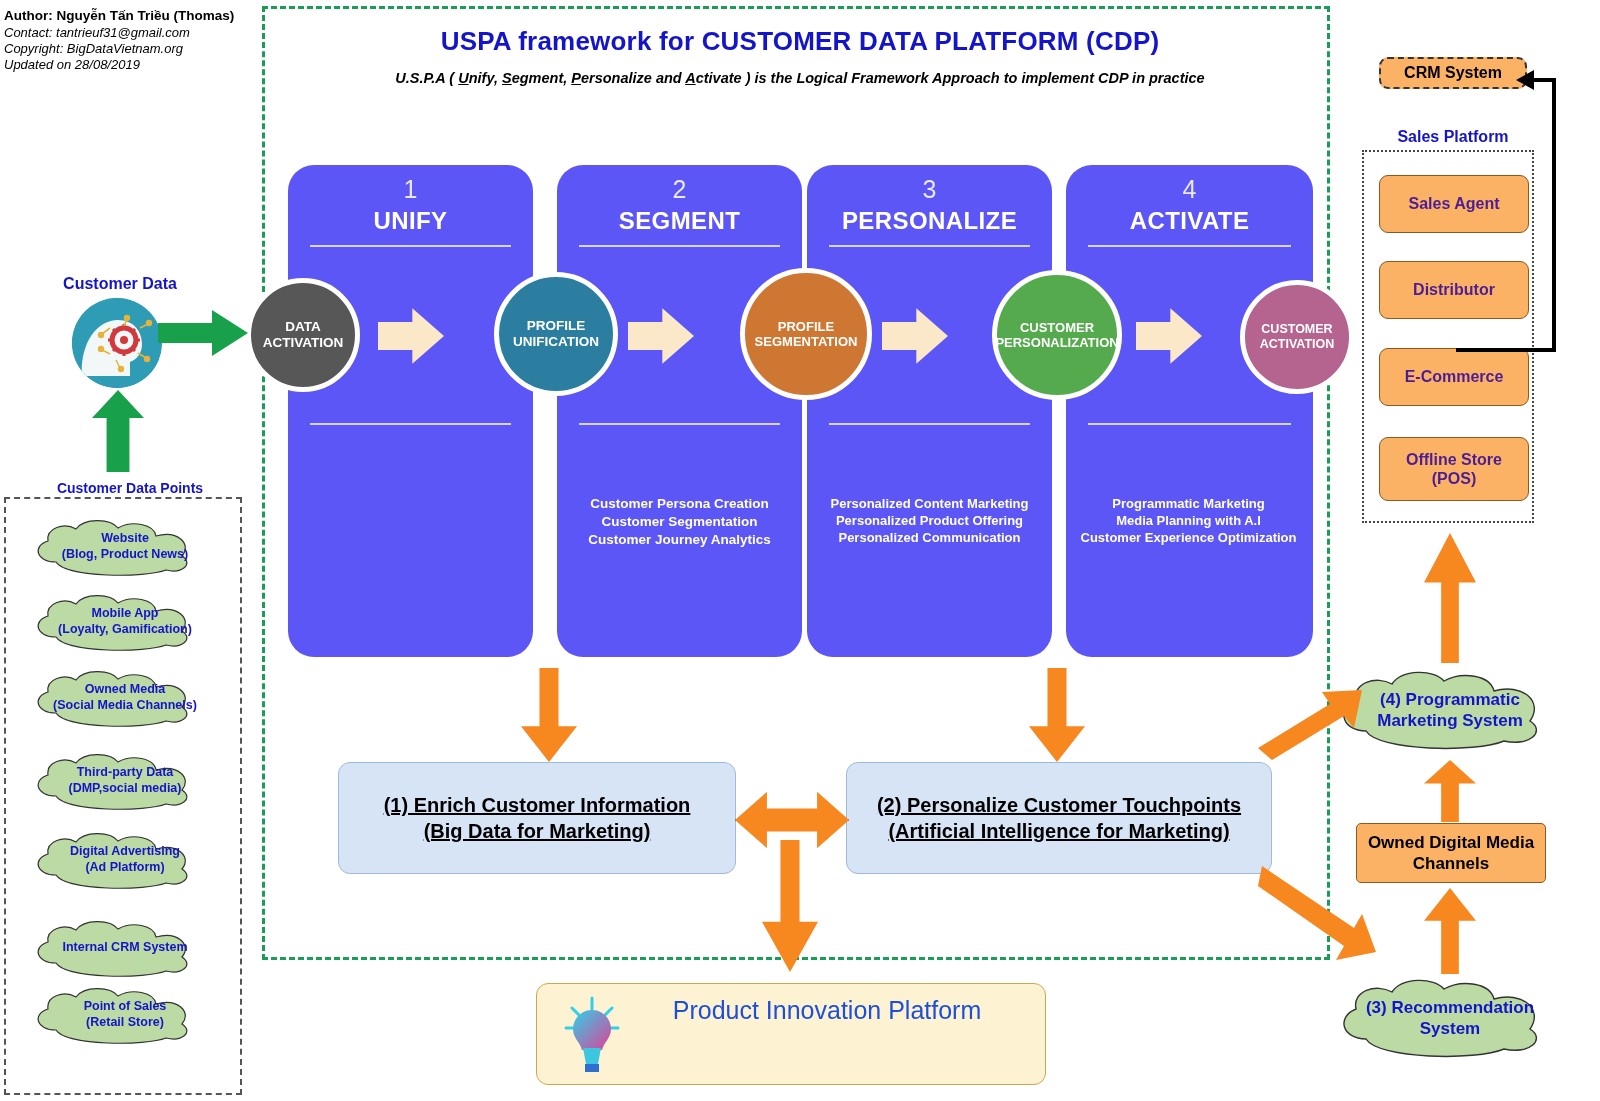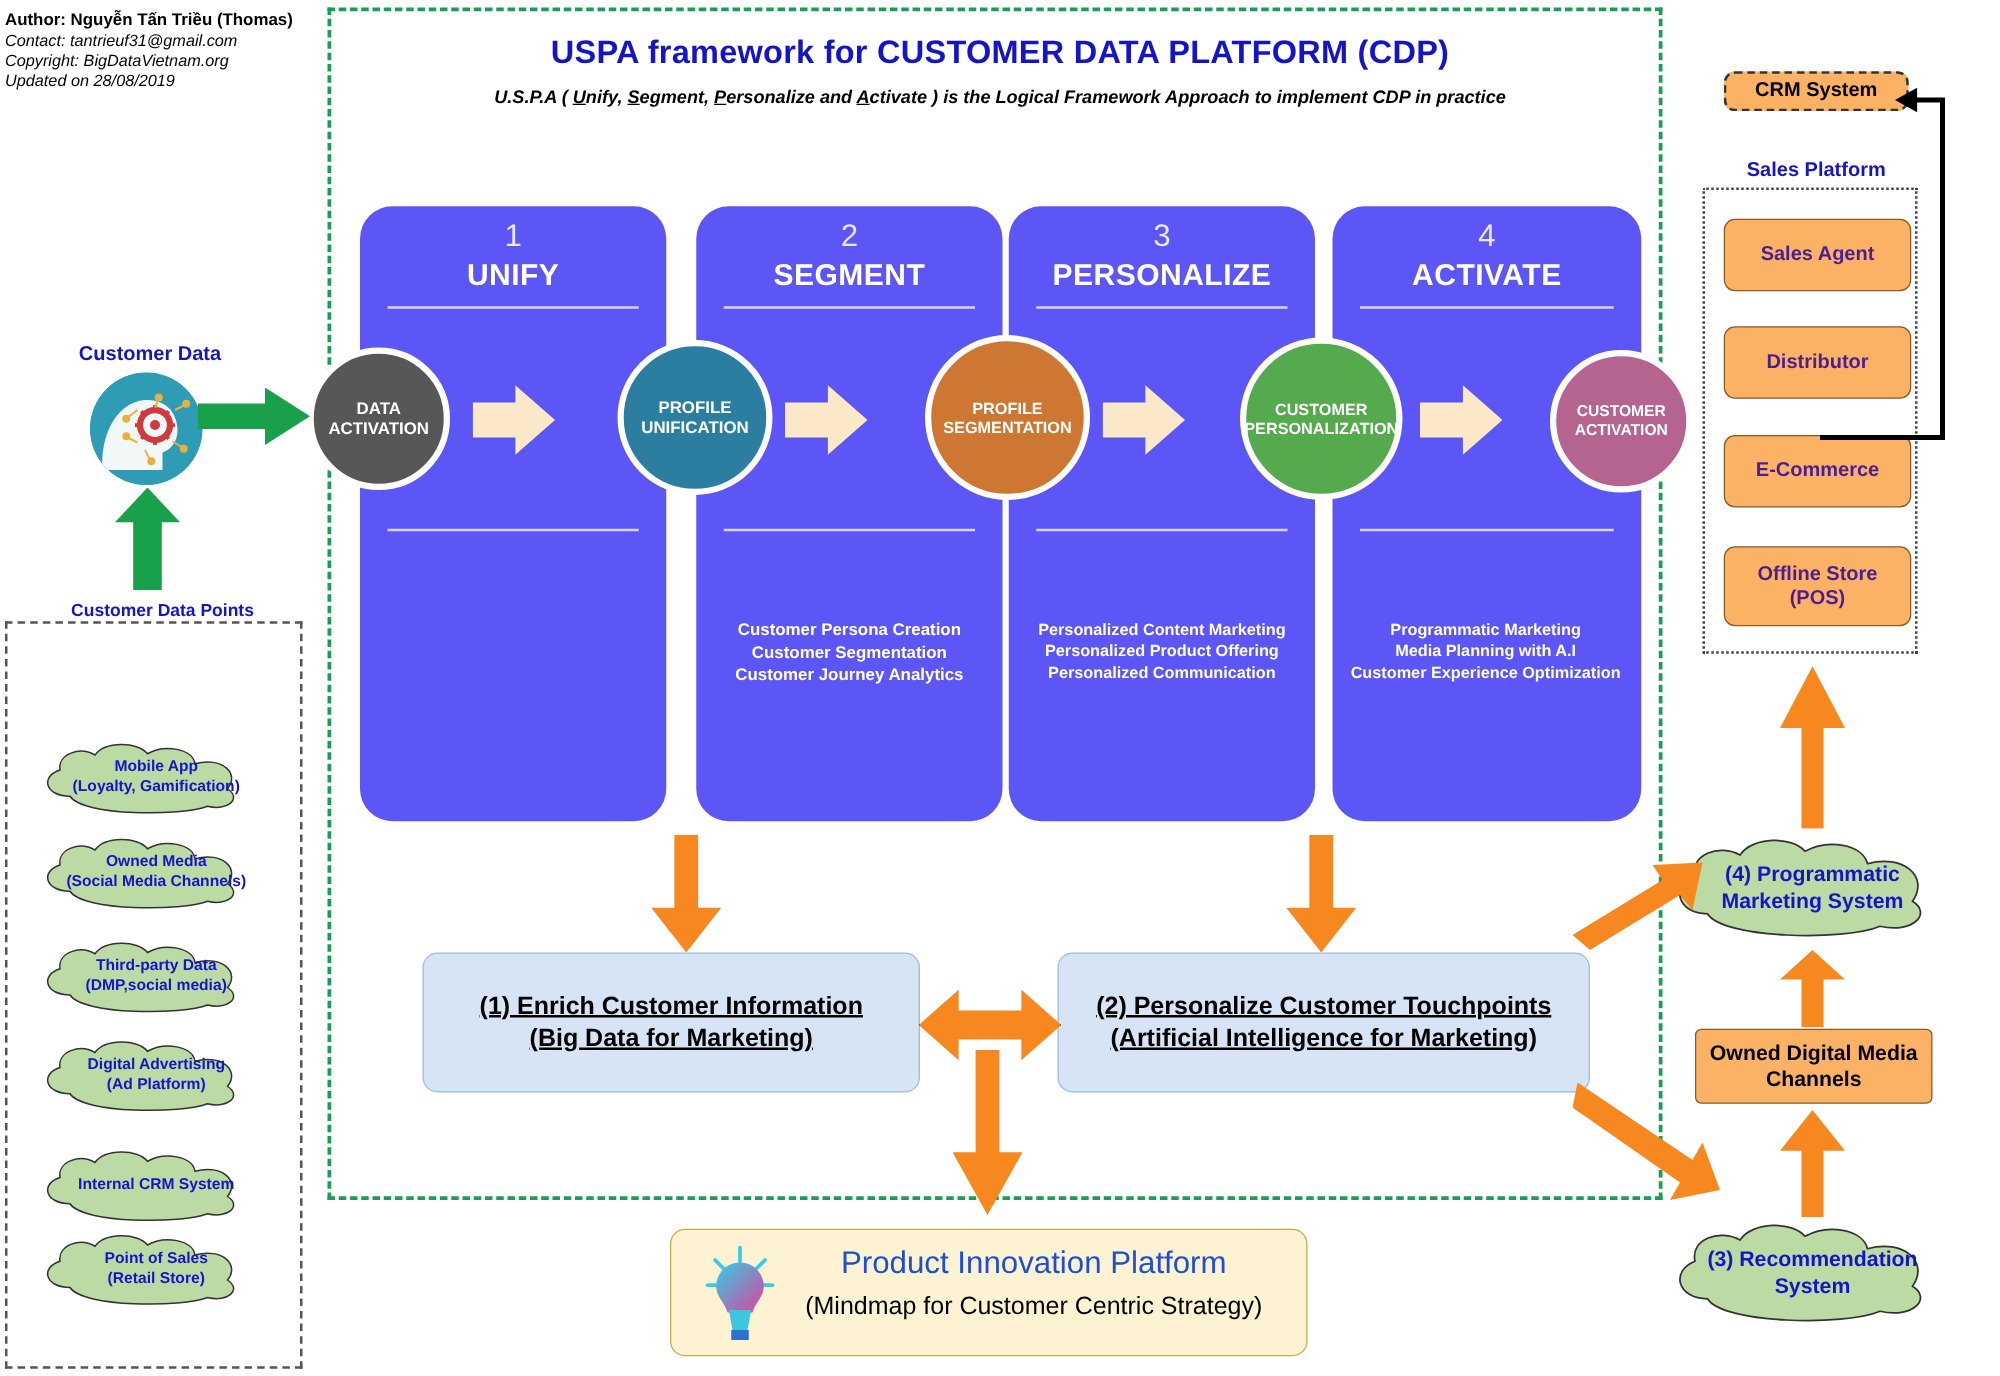--- a/index.html
+++ b/index.html
@@ -271,20 +271,29 @@
       <circle cx="55" cy="20" r="2.4"></circle>
         <line x1="55" y1="21" x2="52" y2="28"></line>
     </g>
   </svg>
 </div>
 <div class="abs" id="garrow-right"></div>
 <div class="abs" id="garrow-up"></div>
 <div class="abs" id="cd-label2">Customer Data Points</div>
 
 <div class="abs" id="dp-box">
+  <div class="cloud" id="dc0">
+    <svg class="bg" viewBox="0 0 198 62" preserveAspectRatio="none">
+        <path d="M30 46 C10 46 6 30 22 25 C20 12 38 6 50 13 C58 2 84 2 92 12 C106 4 128 8 130 20 C152 14 166 28 156 40 C168 48 156 58 140 54 C120 62 40 62 30 46 Z" fill="#bcdba4" stroke="#333" stroke-width="1.2"></path>
+      </svg>
+    <div class="txt">
+        <span>Website</span>
+        <span>(Blog, Product News)</span>
+      </div>
+  </div>
   <div class="cloud" id="dc1">
     <svg class="bg" viewBox="0 0 198 62" preserveAspectRatio="none">
         <path d="M30 46 C10 46 6 30 22 25 C20 12 38 6 50 13 C58 2 84 2 92 12 C106 4 128 8 130 20 C152 14 166 28 156 40 C168 48 156 58 140 54 C120 62 40 62 30 46 Z" fill="#bcdba4" stroke="#333" stroke-width="1.2"></path>
       </svg>
     <div class="txt">
         <span>Mobile App</span>
         <span>(Loyalty, Gamification)</span>
       </div>
   </div>
   <div class="cloud" id="dc2">
@@ -384,21 +393,20 @@
         <line x1="49" y1="12" x2="42" y2="19"></line>
         <line x1="3" y1="32" x2="11" y2="32"></line>
         <line x1="55" y1="32" x2="47" y2="32"></line>
       </g>
       <path d="M29 14 C40 14 48 23 48 33 C48 42 41 46 39 54 L19 54 C17 46 10 42 10 33 C10 23 18 14 29 14 Z" fill="url(#bg1)"></path>
       <path d="M20 52 L38 52 L35 68 L23 68 Z" fill="#3ec6e0"></path>
       <rect x="22" y="68" width="14" height="8" fill="#2f6fd0"></rect>
     </svg>
   </div>
   <div id="pip-title">Product Innovation Platform</div>
-  <div id="pip-sub">(Mindmap for Customer Centric Strategy)</div>
 </div>
 
 <div class="abs bigcloud" id="cloud4">
   <svg class="abs" style="left:0;top:0" width="240" height="86" viewBox="0 0 240 86" preserveAspectRatio="none">
     <path d="M36 64 C12 64 6 42 26 34 C22 16 46 8 62 17 C72 2 104 2 114 14 C132 4 160 8 164 24 C192 16 214 34 200 54 C216 64 200 80 174 74 C146 86 48 84 36 64 Z" fill="#bcdba4" stroke="#333" stroke-width="1.4"></path>
   </svg>
   <div class="txt">
       <span>(4) Programmatic</span>
       <span>Marketing System</span>
     </div>

